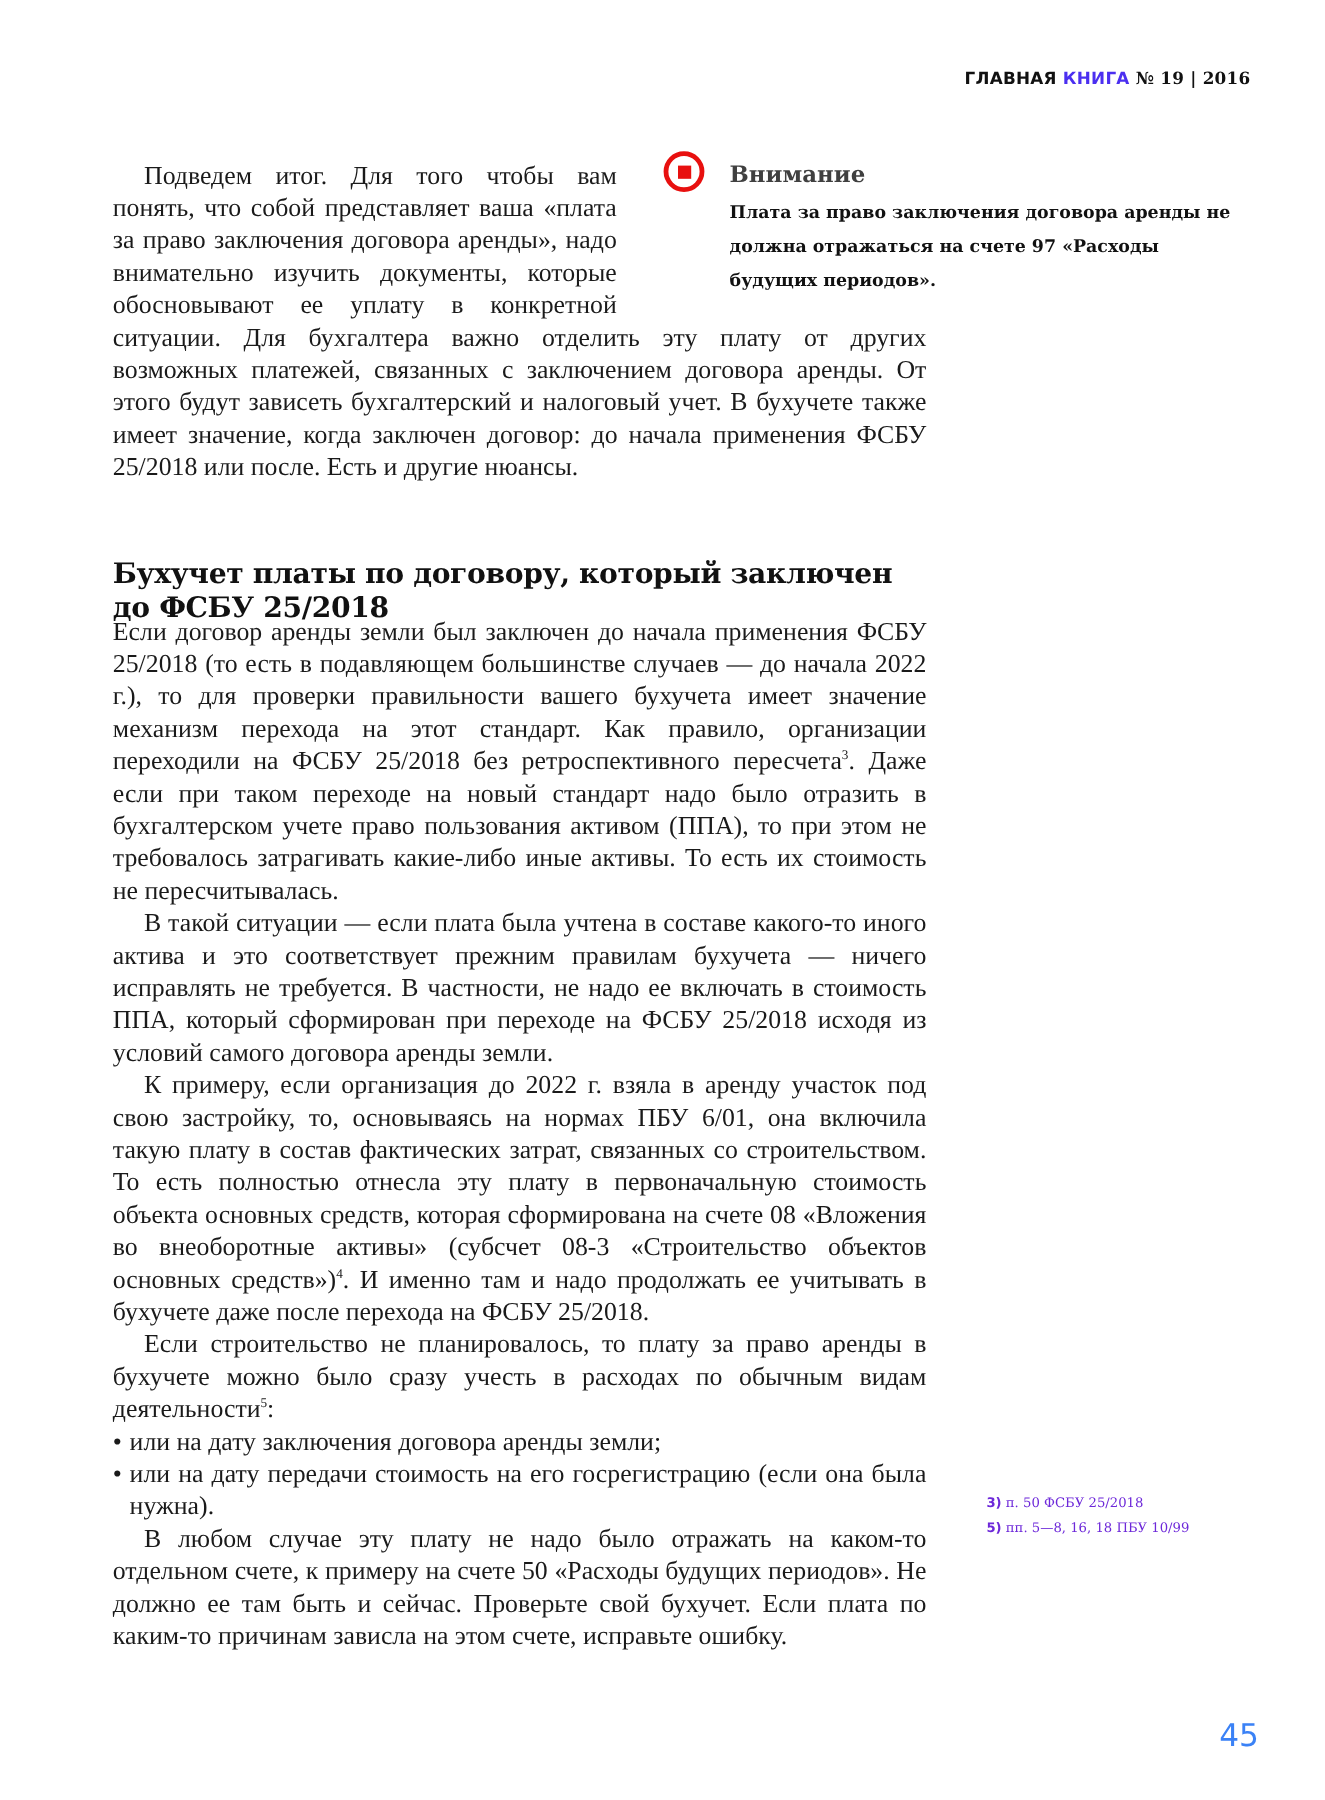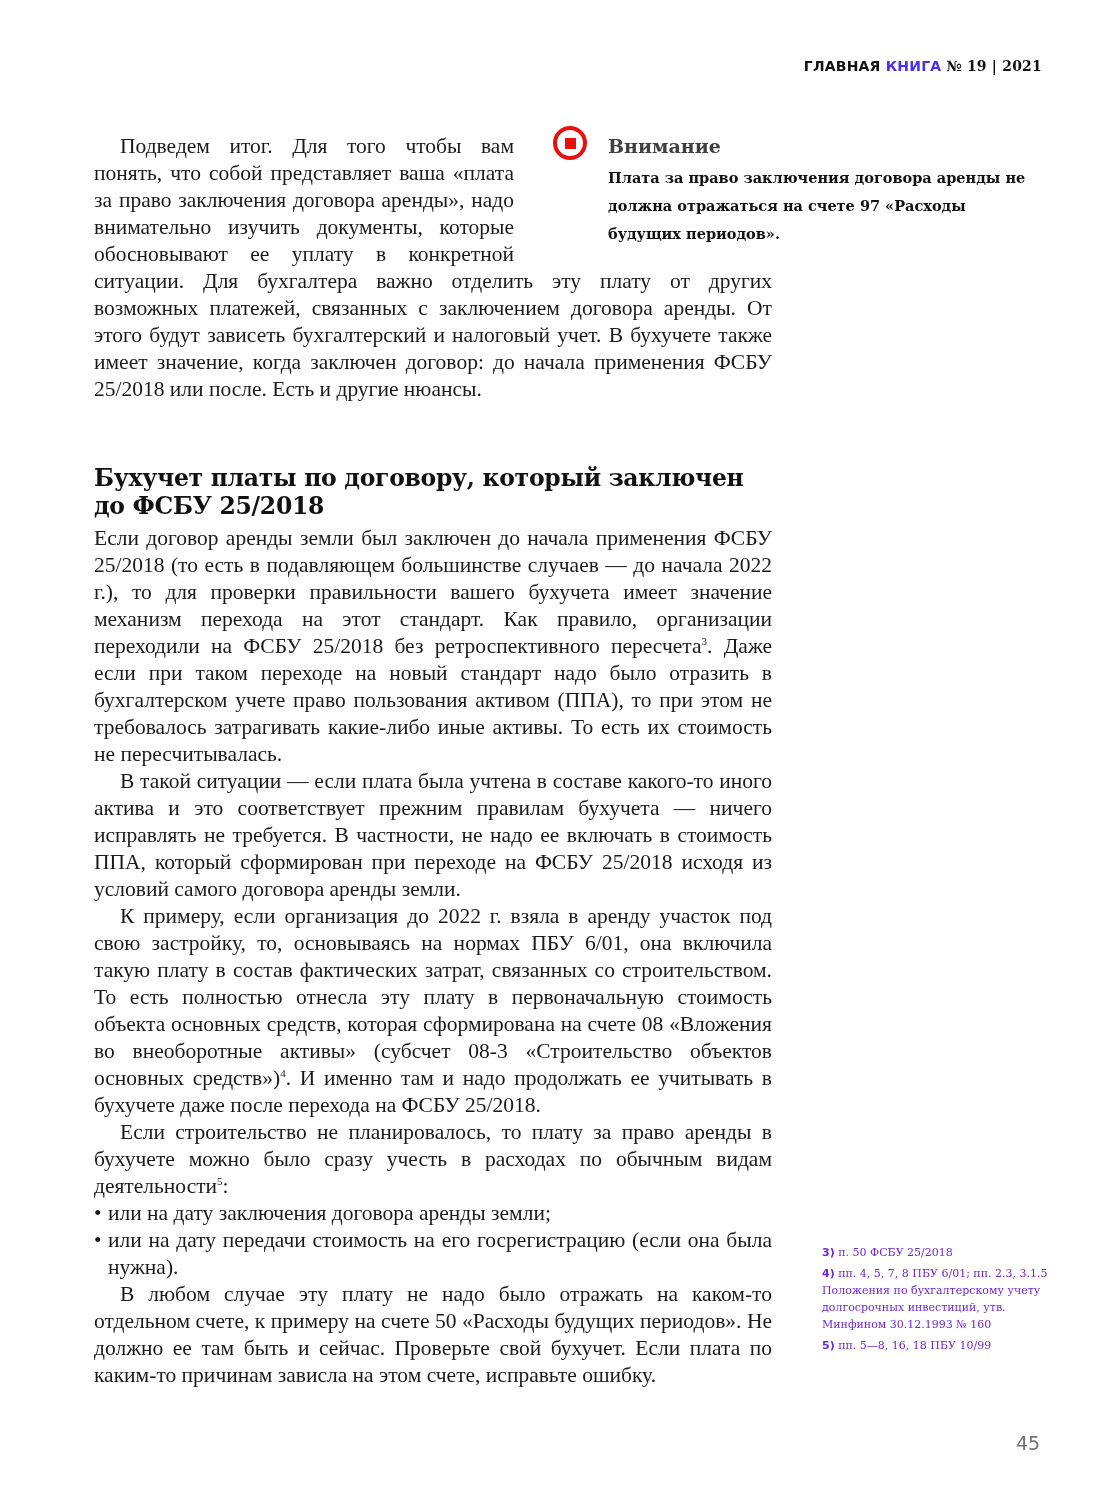--- a/index.html
+++ b/index.html
@@ -58,50 +58,50 @@
     }
 
     .section-title {
       position: absolute; left: 94px; top: 440px; width: 680px;
       font-family: "DejaVu Serif", "Liberation Serif", serif;
       font-weight: bold; font-size: 23.5px; line-height: 28px; color: #111;
       letter-spacing: -0.3px;
       margin-top: 24px;
     }
 
-    .body-block { top: 525px; }
+    .body-block { top: 513px; }
     ul.bullets { list-style: none; margin: 0; padding: 0; }
     ul.bullets li { position: relative; padding-left: 14px; }
     ul.bullets li::before {
       content: "•"; position: absolute; left: 0; top: 0;
     }
     sup { font-size: 11px; line-height: 0; vertical-align: super; }
 
     .footnotes {
       position: absolute; left: 822px; top: 1244px; width: 240px;
       font-family: "DejaVu Serif", "Liberation Serif", serif;
       font-size: 11px; line-height: 17px; color: #6d28d9;
     }
     .footnotes .fn { margin-bottom: 4px; }
     .footnotes .num {
       font-family: "DejaVu Sans", "Liberation Sans", sans-serif; font-weight: bold;
     }
     .page-number {
       position: absolute; left: 1016px; top: 1432px;
       font-family: "DejaVu Sans", "Liberation Sans", sans-serif;
-      font-size: 19px; color: #737373;
+      font-size: 26px; color: #3b82f6;
     }
   </style>
 </head>
 <body>
 
 <header class="masthead">
   <span>ГЛАВНАЯ</span>
   <span class="accent">КНИГА</span>
-  <span class="issue">№ 19 | 2021</span>
+  <span class="issue">№ 19 | 2016</span>
 </header>
 
 <aside class="callout">
   <span class="icon"></span>
   <div class="title">Внимание</div>
   <div class="text">Плата за право заключения договора аренды не должна отражаться на счете 97 «Расходы будущих периодов».</div>
 </aside>
 
 <div class="intro">
   <span class="float-gap"></span>
@@ -117,17 +117,16 @@
   <p class="indent"><span>Если строительство не планировалось, то плату за право аренды в бухучете можно было сразу учесть в расходах по обычным видам деятельности</span><sup>5</sup><span>:</span></p>
   <ul class="bullets">
     <li>или на дату заключения договора аренды земли;</li>
     <li>или на дату передачи стоимость на его госрегистрацию (если она была нужна).</li>
   </ul>
   <p class="indent">В любом случае эту плату не надо было отражать на каком-то отдельном счете, к примеру на счете 50 «Расходы будущих периодов». Не должно ее там быть и сейчас. Проверьте свой бухучет. Если плата по каким-то причинам зависла на этом счете, исправьте ошибку.</p>
 </article>
 
 <section class="footnotes">
   <div class="fn"><span class="num">3)</span> <span>п. 50 ФСБУ 25/2018</span></div>
-  <div class="fn"><span class="num">4)</span> <span>пп. 4, 5, 7, 8 ПБУ 6/01; пп. 2.3, 3.1.5 Положения по бухгалтерскому учету долгосрочных инвестиций, утв. Минфином 30.12.1993 № 160</span></div>
   <div class="fn"><span class="num">5)</span> <span>пп. 5—8, 16, 18 ПБУ 10/99</span></div>
 </section>
 
 <div class="page-number">45</div>
 
 </body></html>

